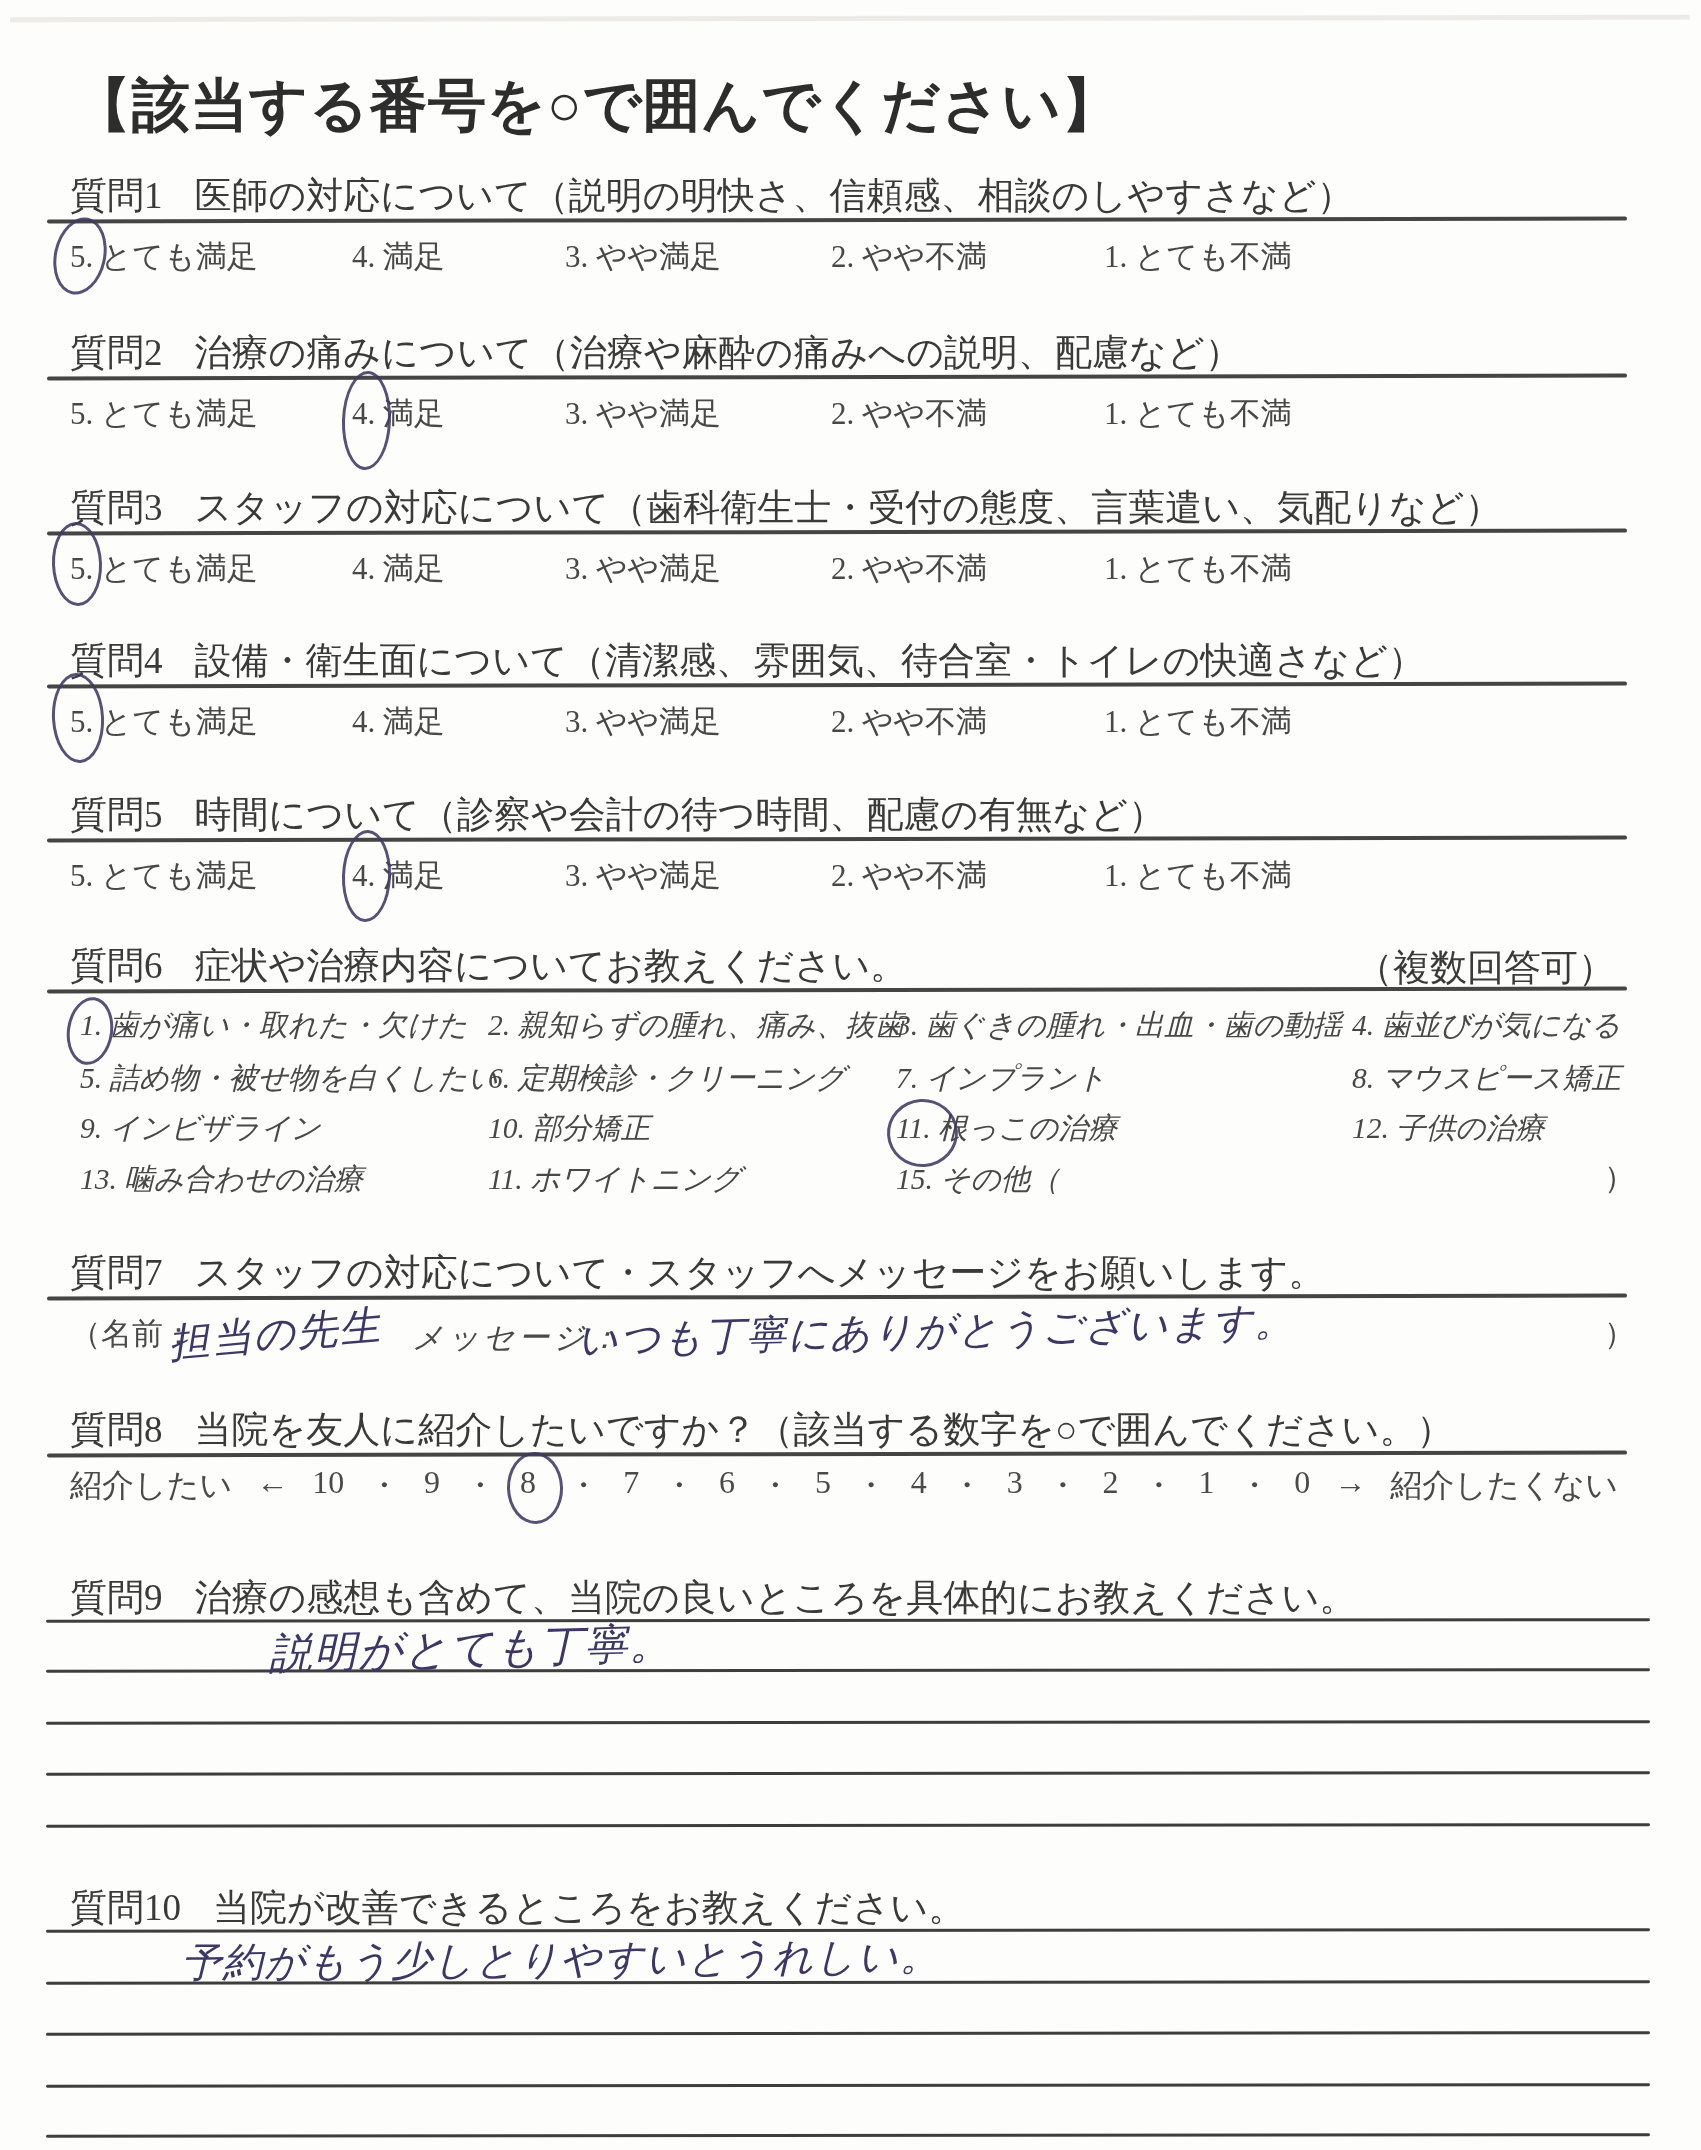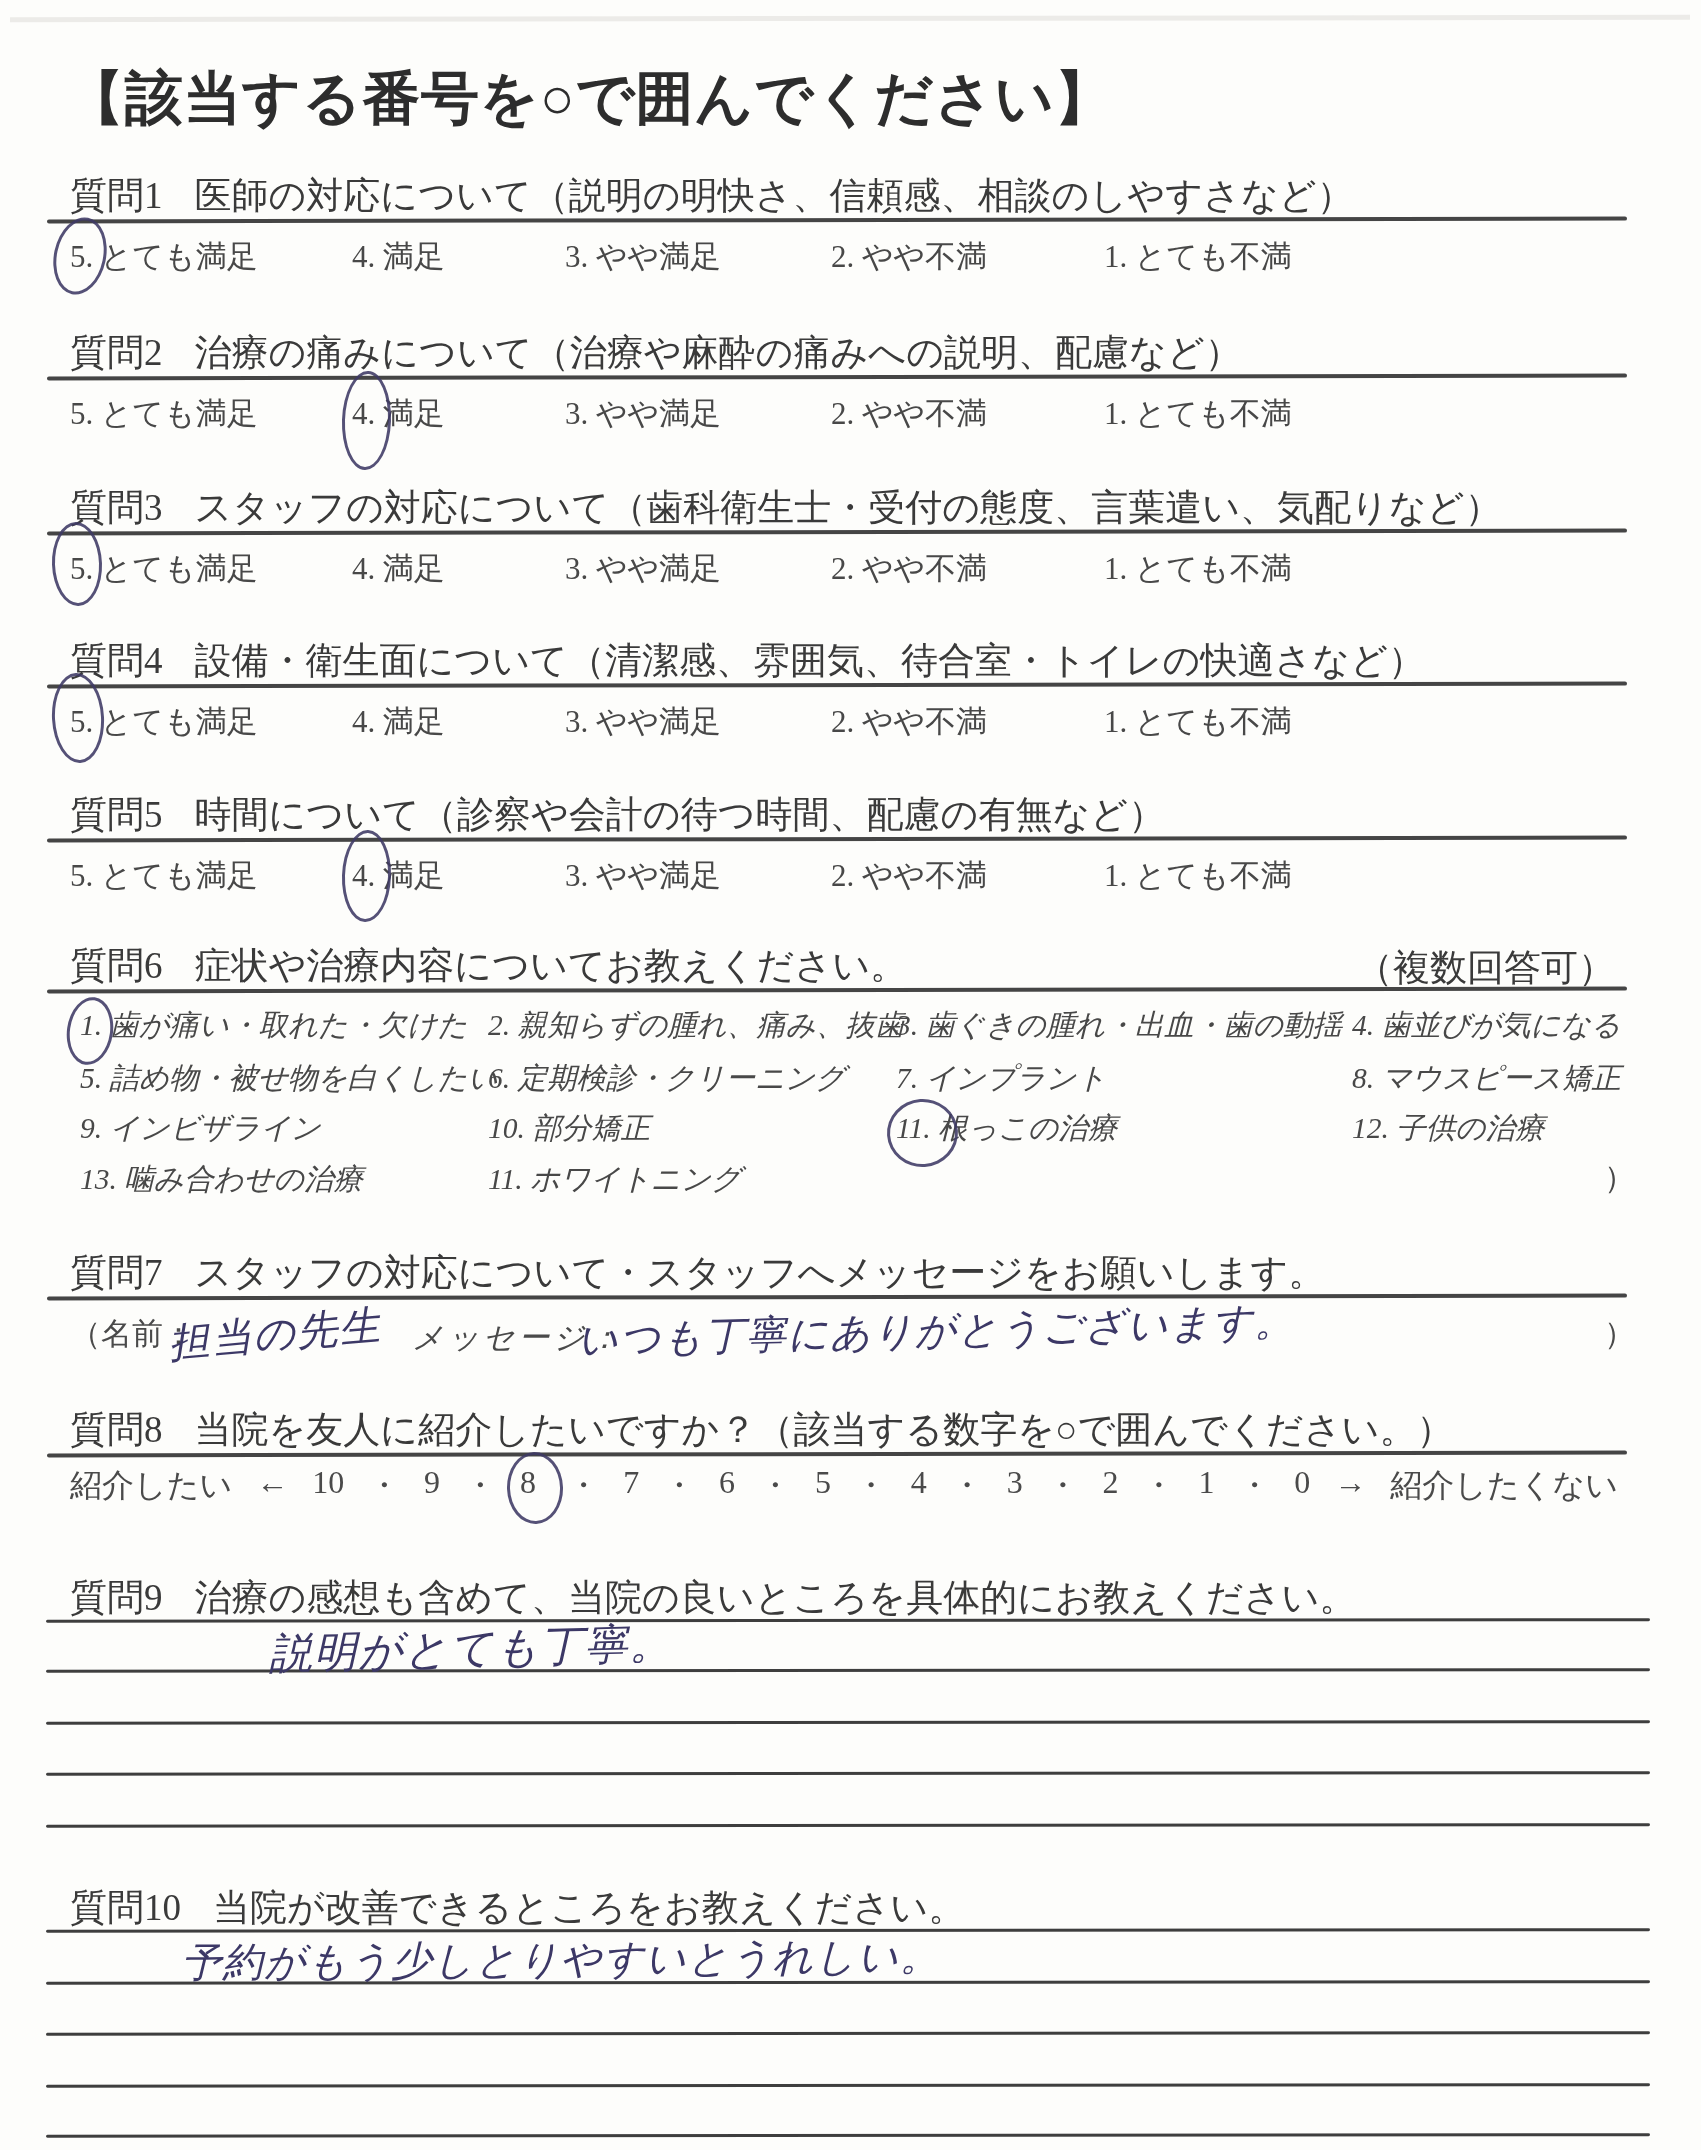--- a/index.html
+++ b/index.html
@@ -2,21 +2,21 @@
 <html style="font-size:11.8px"><head>
 <meta charset="utf-8">
 <style>
   html,body{margin:0;padding:0;background:#e9e9e7;}
   .page{
     position:relative;width:1701px;height:2151px;margin:0 auto;
     background:#fdfdfb;overflow:hidden;
     font-family:"Liberation Serif","DejaVu Serif",serif;color:#3b3b3b;
   }
   .scanline{position:absolute;left:10.3px;top:16px;width:1680px;height:5.2px;background:#ecebe8;transform:rotate(-0.08deg);}
-  .title{position:absolute;left:65px;top:59px;margin:1px;font-size:58px;font-weight:600;letter-spacing:0.7px;color:#2d2d2d;white-space:nowrap;}
+  .title{position:absolute;left:65px;top:59px;margin:8px;font-size:58px;font-weight:600;letter-spacing:0.7px;color:#2d2d2d;white-space:nowrap;}
 
   .qblock{position:absolute;left:0;width:100%;}
   #q1{top:171px}#q2{top:328px}#q3{top:483px}#q4{top:636px}#q5{top:790px}
   #q6{top:941px}#q7{top:1248px}#q8{top:1405px}#q9{top:1573px}#q10{top:1883px}
 
   .qhead{position:absolute;left:70px;top:0;display:flex;gap:32px;font-size:37px;color:#3a3a3a;white-space:nowrap;}
   .rule{position:absolute;left:47px;top:47px;width:1580px;height:3.7px;background:#454545;border-radius:2.2px;transform:rotate(-0.1deg);}
 
   
   .opt{position:absolute;top:65px;font-size:31px;color:#484848;white-space:nowrap;}
@@ -206,20 +206,21 @@
     </div>
     <div class="q6row r3">
       <span class="c1"><span class="numwrap"><span>9.</span></span><span>インビザライン</span></span>
       <span class="c2"><span class="numwrap"><span>10.</span></span><span>部分矯正</span></span>
       <span class="c3"><span class="numwrap"><span>11.</span><span class="ring ring-q6b"></span></span><span>根っこの治療</span></span>
       <span><span class="numwrap"><span>12.</span></span><span>子供の治療</span></span>
     </div>
     <div class="q6row r4">
       <span class="c1"><span class="numwrap"><span>13.</span></span><span>噛み合わせの治療</span></span>
       <span class="c2"><span class="numwrap"><span>11.</span></span><span>ホワイトニング</span></span>
+      <span class="c3"><span class="numwrap"><span>15.</span></span><span>その他（</span></span>
     </div>
     <span class="q6close">）</span>
   </section>
 
   <section class="qblock q7" id="q7">
     <div class="qhead">
       <span>質問7</span>
       <span>スタッフの対応について・スタッフへメッセージをお願いします。</span>
     </div>
     <div class="rule"></div>

